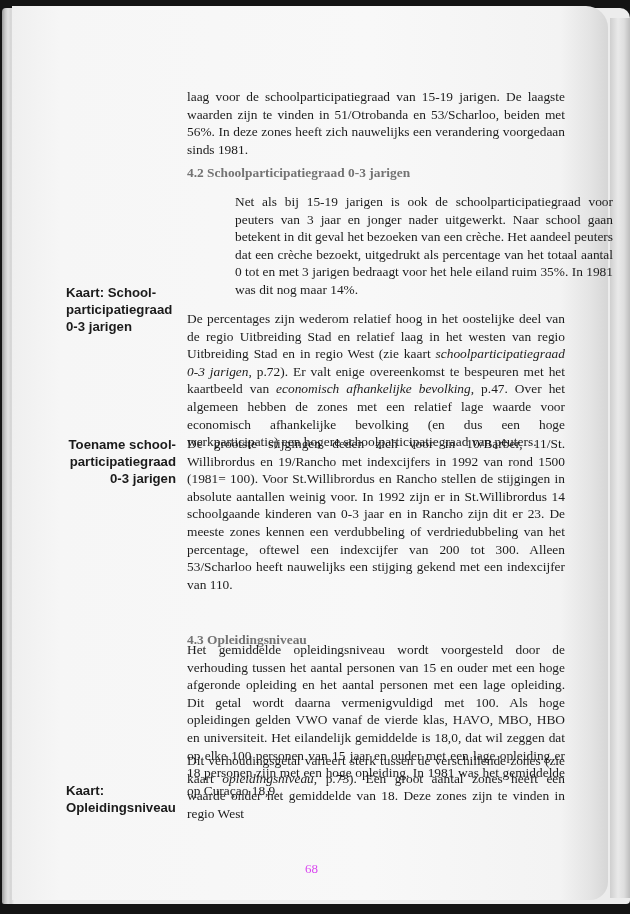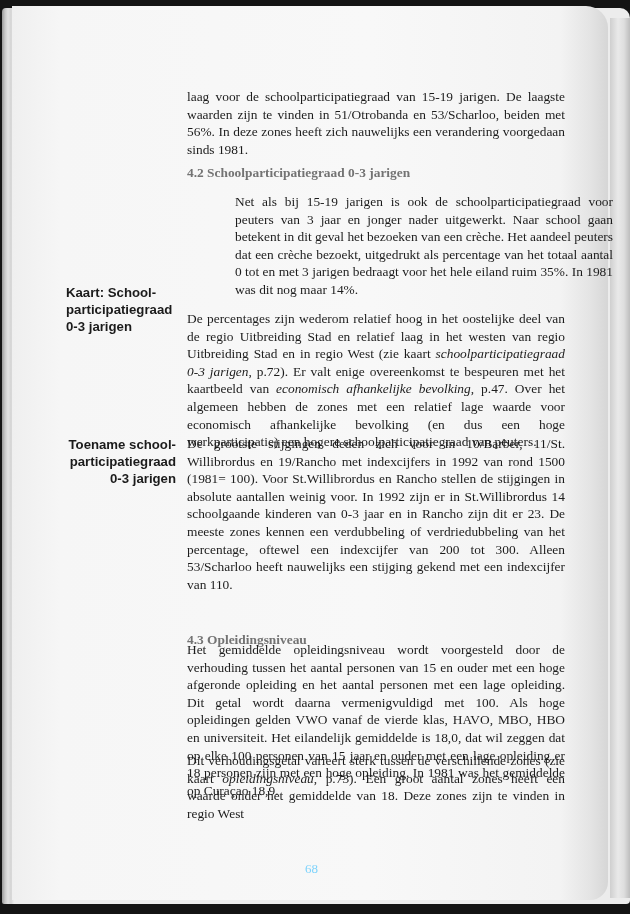--- a/index.html
+++ b/index.html
@@ -74,21 +74,21 @@
       font-weight: bold;
       font-size: 13.4px;
       color: #737373;
       white-space: nowrap;
     }
     .page-number {
       position: absolute;
       left: 305px;
       top: 861px;
       font-size: 13px;
-      color: #7dd3fc;
+      color: #d946ef;
     }
     em { font-style: italic; }
   </style>
 </head>
 <body>
 
 <div class="scan-bg"></div>
 <div class="page-stack"></div>
 <div class="page"></div>
 <div class="right-edge"></div>
@@ -122,18 +122,22 @@
   <div class="body-block" style="top:435px;">
     <p>De grootste stijgingen deden zich voor in 10/Barber, 11/St. Willibrordus en 19/Rancho met indexcijfers in 1992 van rond 1500 (1981= 100). Voor St.Willibrordus en Rancho stellen de stijgingen in absolute aantallen weinig voor. In 1992 zijn er in St.Willibrordus 14 schoolgaande kinderen van 0-3 jaar en in Rancho zijn dit er 23. De meeste zones kennen een verdubbeling of verdriedubbeling van het percentage, oftewel een indexcijfer van 200 tot 300. Alleen 53/Scharloo heeft nauwelijks een stijging gekend met een indexcijfer van 110.</p>
   </div>
 
   <div class="section-heading" style="top:612px;margin-top:20px;">4.3 Opleidingsniveau</div>
 
   <div class="body-block" style="top:641px;">
     <p>Het gemiddelde opleidingsniveau wordt voorgesteld door de verhouding tussen het aantal personen van 15 en ouder met een hoge afgeronde opleiding en het aantal personen met een lage opleiding. Dit getal wordt daarna vermenigvuldigd met 100. Als hoge opleidingen gelden VWO vanaf de vierde klas, HAVO, MBO, HBO en universiteit. Het eilandelijk gemiddelde is 18,0, dat wil zeggen dat op elke 100 personen van 15 jaar en ouder met een lage opleiding er 18 personen zijn met een hoge opleiding. In 1981 was het gemiddelde op Curaçao 18,9.</p>
   </div>
 
+  <div class="margin-label" style="top:782px;">
+    <div>Kaart:</div>
+    <div>Opleidingsniveau</div>
+  </div>
   <div class="body-block" style="top:752px;">
     <p><span>Dit verhoudingsgetal varieert sterk tussen de verschillende zones (zie kaart </span><em>opleidingsniveau</em><span>, p.73). Een groot aantal zones heeft een waarde onder het gemiddelde van 18. Deze zones zijn te vinden in regio West</span></p>
   </div>
 
   <div class="page-number">68</div>
 </div>
 
 </body></html>

